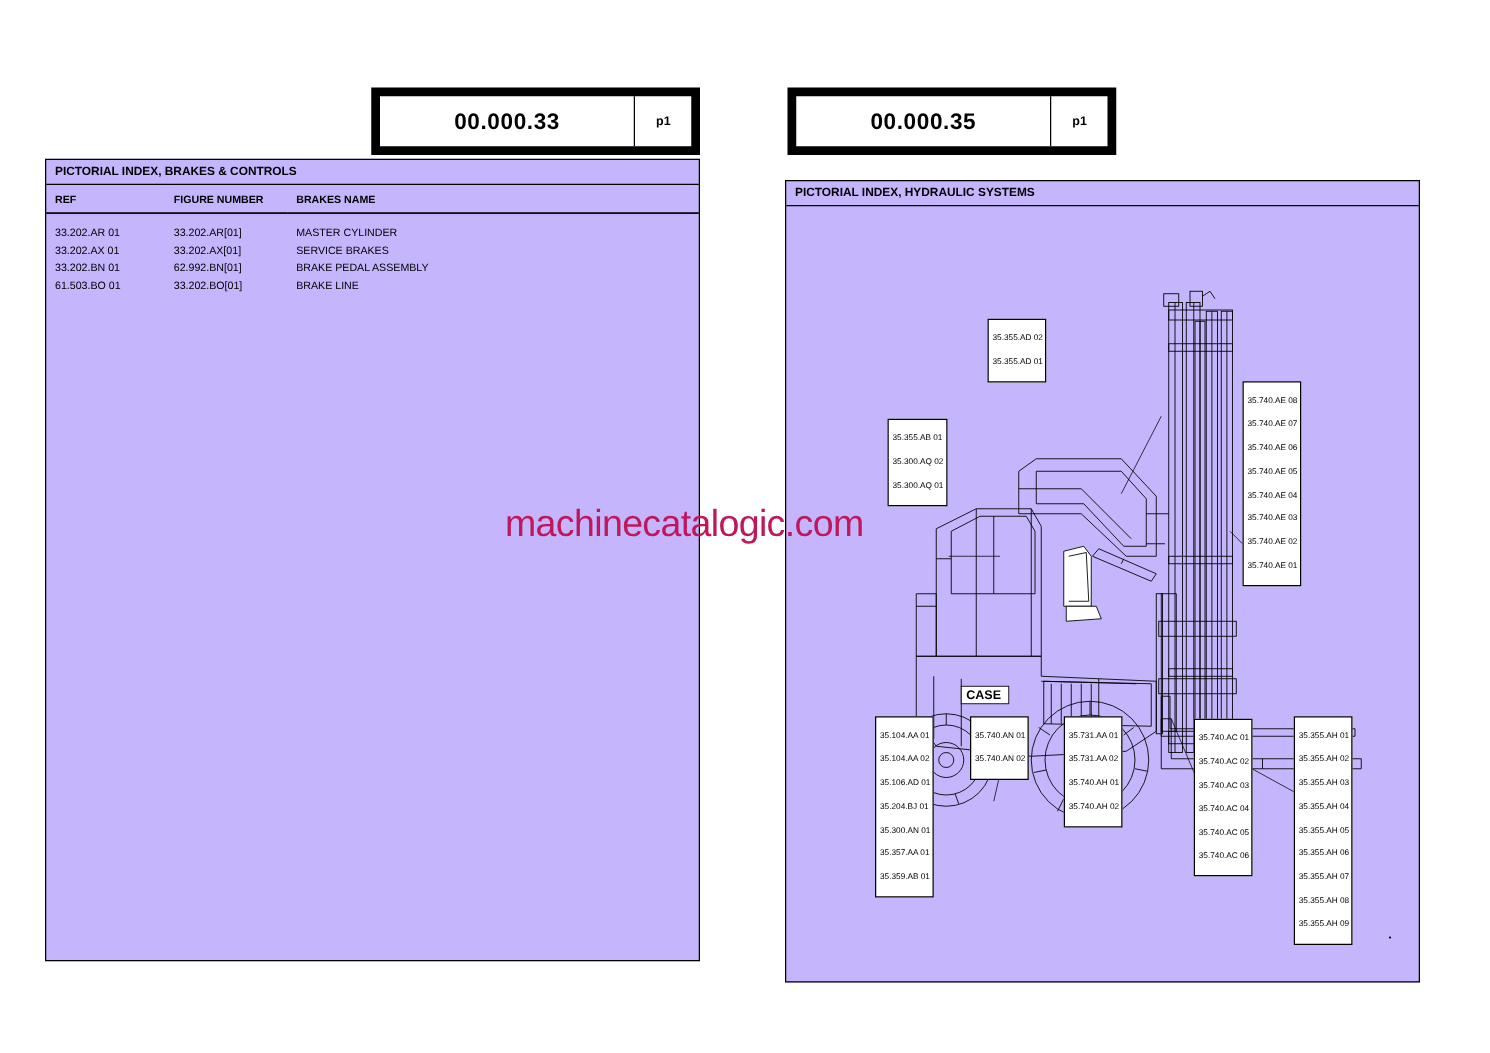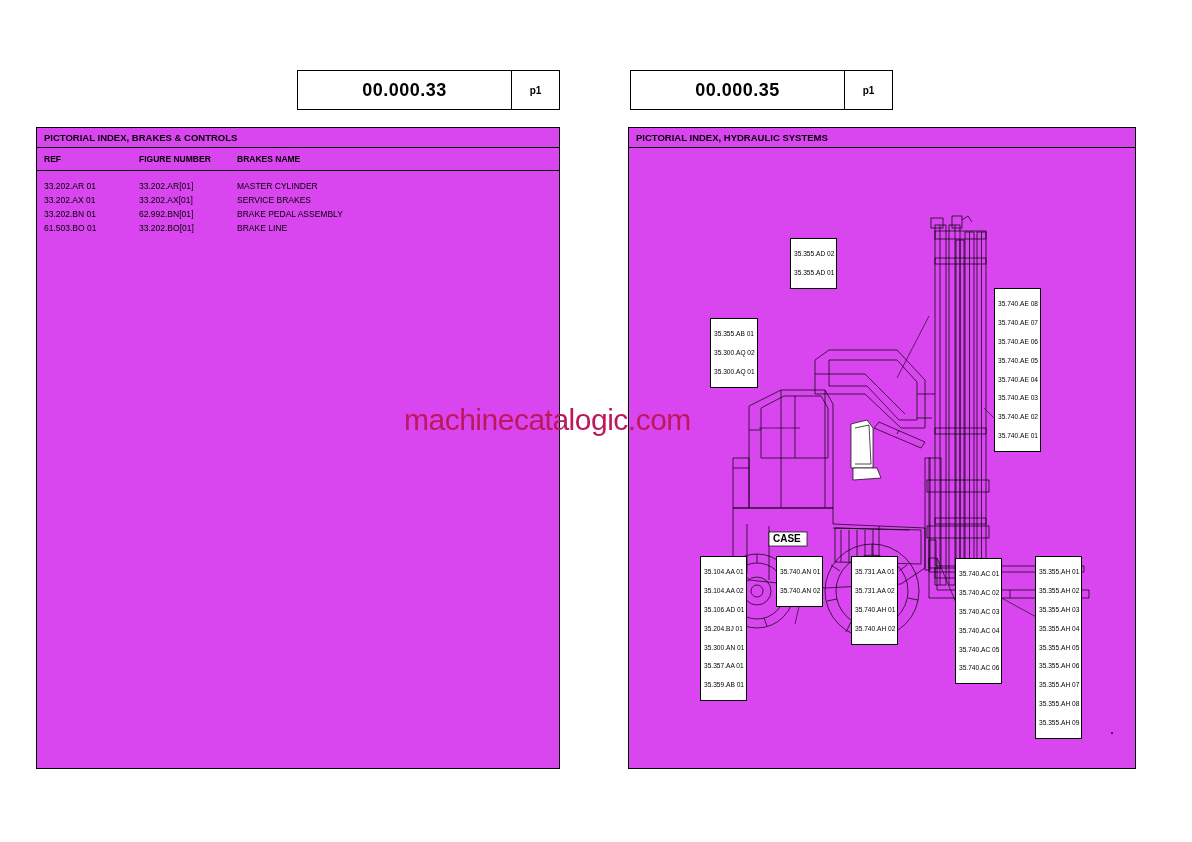--- a/index.html
+++ b/index.html
@@ -20,23 +20,23 @@
     top: 0;
     height: 842px;
   }
   .page-left { left: 0; width: 596px; }
   .page-right { left: 596px; width: 596px; text-decoration: underline; }
 
   
   .hdr {
     position: absolute;
     display: flex;
-    border: 1px solid #000000;
-    box-sizing: border-box;
-    height: 40px;
+    border: 7px solid #000000;
+    box-sizing: border-box;
+    height: 54px;
   }
   .hdr-code {
     width: 215px;
     display: flex;
     align-items: center;
     justify-content: center;
     font-size: 18px;
     font-weight: bold;
     letter-spacing: 0.5px;
     border-right: 1px solid #000;
@@ -50,21 +50,21 @@
     font-size: 10px;
     font-weight: bold;
     box-sizing: border-box;
   }
 
   
   .frame {
     position: absolute;
     border: 1px solid #000;
     box-sizing: border-box;
-    background: #d946ef;
+    background: #c4b5fd;
   }
   .frame-title {
     height: 20px;
     border-bottom: 1px solid #000;
     display: flex;
     align-items: center;
     padding-left: 7px;
     font-size: 9.5px;
     font-weight: bold;
     box-sizing: border-box;
@@ -177,21 +177,21 @@
   </div>
 </div>
 
 <div class="page page-right">
 
   <div class="hdr" style="left:34px; top:70px; width:263px;">
     <div class="hdr-code">00.000.35</div>
     <div class="hdr-page">p1</div>
   </div>
 
-  <div class="frame" style="left:32px; top:127px; width:508px; height:642px;">
+  <div class="frame" style="left:32px; top:144px; width:508px; height:642px;">
     <div class="frame-title">PICTORIAL INDEX,  HYDRAULIC SYSTEMS</div>
 
     <div class="draw-wrap">
       <svg width="524" height="640" viewBox="0 0 524 640" xmlns="http://www.w3.org/2000/svg" style="position:absolute; left:0; top:0;">
         <g stroke="#000" fill="none" stroke-width="0.7">
 
           <rect x="306" y="97" width="11" height="360"></rect>
           <rect x="320" y="97" width="11" height="360"></rect>
           <rect x="336" y="104" width="9" height="348"></rect>
           <rect x="348" y="104" width="9" height="348"></rect>

